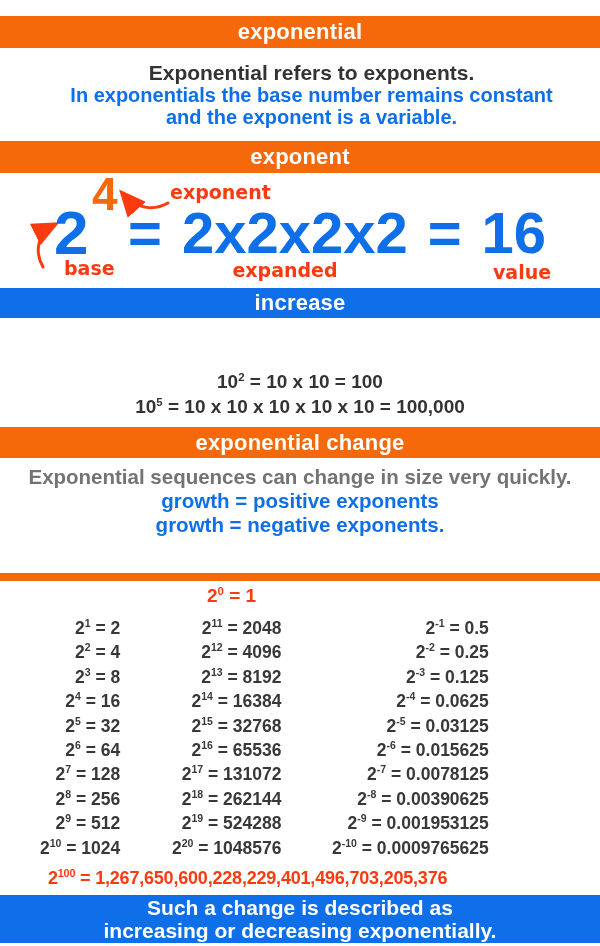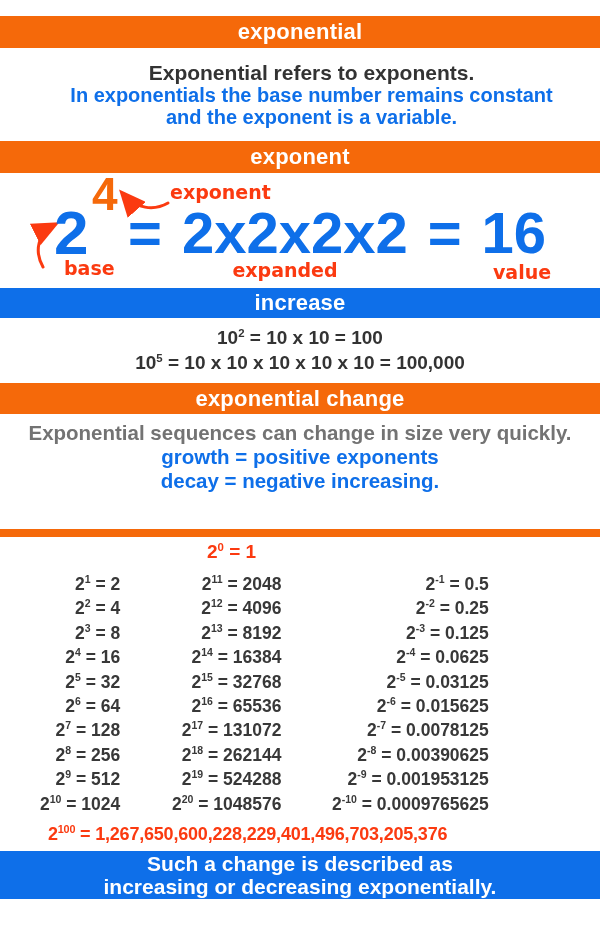--- a/index.html
+++ b/index.html
@@ -26,21 +26,21 @@
   .lbl{position:absolute;font-family:"DejaVu Sans",sans-serif;font-weight:bold;
     font-size:19px;color:#FB3A10;white-space:nowrap;}
   .lbl-exponent{left:170px;top:8px;}
   .lbl-base{left:64px;top:84px;}
   .lbl-expanded{left:285px;top:86px;transform:translateX(-50%);}
   .lbl-value{left:522px;top:88px;transform:translateX(-50%);}
   .arrows{position:absolute;left:0;top:0;pointer-events:none;}
   .arrow{fill:none;stroke:#FB3A10;stroke-width:3;stroke-linecap:round;}
   
   .examples{height:65px;text-align:center;padding-top:7px;box-sizing:border-box;
-    font-size:19px;line-height:25px;color:#333333;}
+    font-size:19px;line-height:25px;color:#333333;margin-top:44px;}
   
   .change{height:115px;text-align:center;padding-top:7px;box-sizing:border-box;}
   .change .dark{font-size:20.5px;line-height:24px;color:#737373;}
   .change .blue-t{font-size:20.5px;line-height:24px;color:#0E6FE9;}
   .divider{height:8px;background:#F5690A;}
   
   .powers{position:relative;height:314px;color:#383838;}
   .pow-zero{position:absolute;left:207px;top:4px;font-size:19px;color:#FB3A10;}
   .pow-col{position:absolute;top:35px;font-size:17.5px;line-height:24.4px;white-space:nowrap;text-align:right;}
   .pow-col.c1{left:40px;}
@@ -110,21 +110,21 @@
       <div>10<sup>5</sup> = 10 x 10 x 10 x 10 x 10 = 100,000</div>
     </div>
 
   <div class="banner orange banner-exp-change">
     <span>exponential change</span>
   </div>
 
   <div class="change">
     <div class="dark">Exponential sequences can change in size very quickly.</div>
     <div class="blue-t">growth = positive exponents</div>
-    <div class="blue-t">decay = negative increasing.</div>
+    <div class="blue-t">growth = negative exponents.</div>
   </div>
 
   <div class="divider"></div>
 
   <div class="powers">
     <div class="pow-zero">2<sup>0</sup> = 1</div>
     <div class="pow-col c1">
         <div>2<sup>1</sup> = 2</div>
         <div>2<sup>2</sup> = 4</div>
         <div>2<sup>3</sup> = 8</div>

